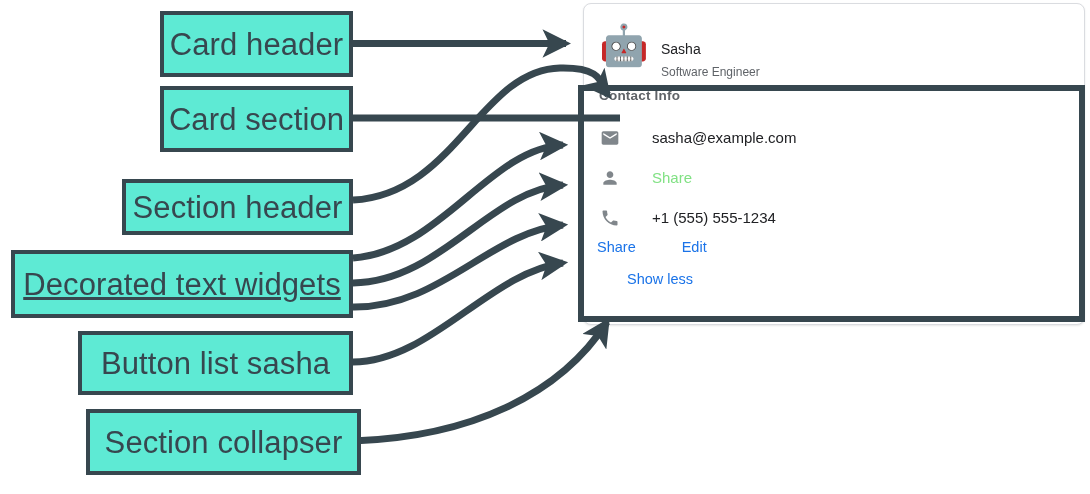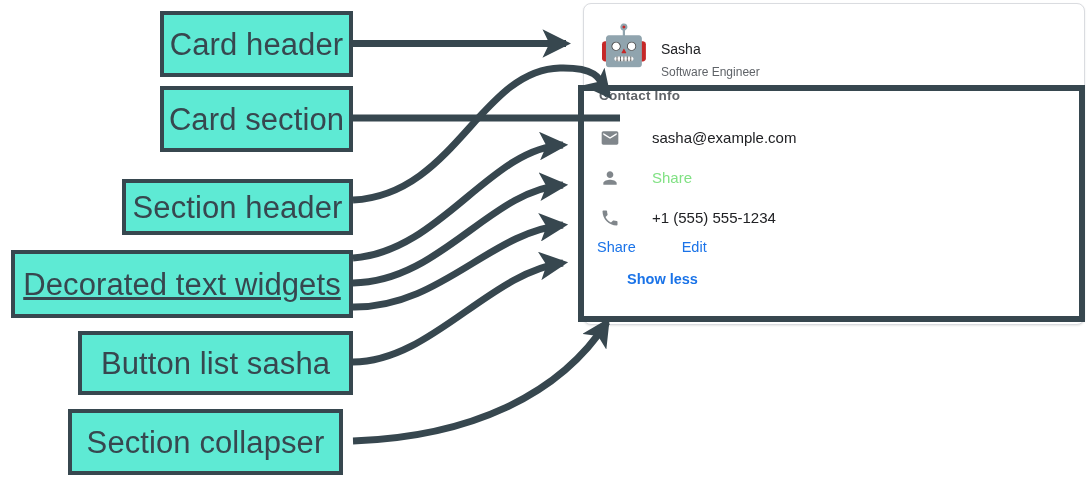--- a/index.html
+++ b/index.html
@@ -151,21 +151,21 @@
     padding: 0;
     cursor: pointer;
     font-family: inherit;
   }
   .btn-link + .btn-link { margin-left: 46px; }
 
   .collapser {
     margin-top: 14px;
     margin-left: 28px;
     font-size: 14.5px;
-    font-weight: bold;
+    font-weight: normal;
     color: #1a73e8;
     line-height: 18px;
     background: none;
     border: 0;
     padding: 0;
     cursor: pointer;
     font-family: inherit;
     display: inline-block;
   }
 </style>
@@ -264,17 +264,17 @@
   </div>
 
   <div class="anno-box" style="left:11px; top:250px; width:342px; height:68px;text-decoration:underline;">
     <span>Decorated text widgets</span>
   </div>
 
   <div class="anno-box" style="left:78px; top:331px; width:275px; height:64px;">
     <span>Button list sasha</span>
   </div>
 
-  <div class="anno-box" style="left:68px; top:409px; width:275px; height:66px;">
+  <div class="anno-box" style="left:86px; top:409px; width:275px; height:66px;">
     <span>Section collapser</span>
   </div>
 
 </div>
 
 </body></html>

